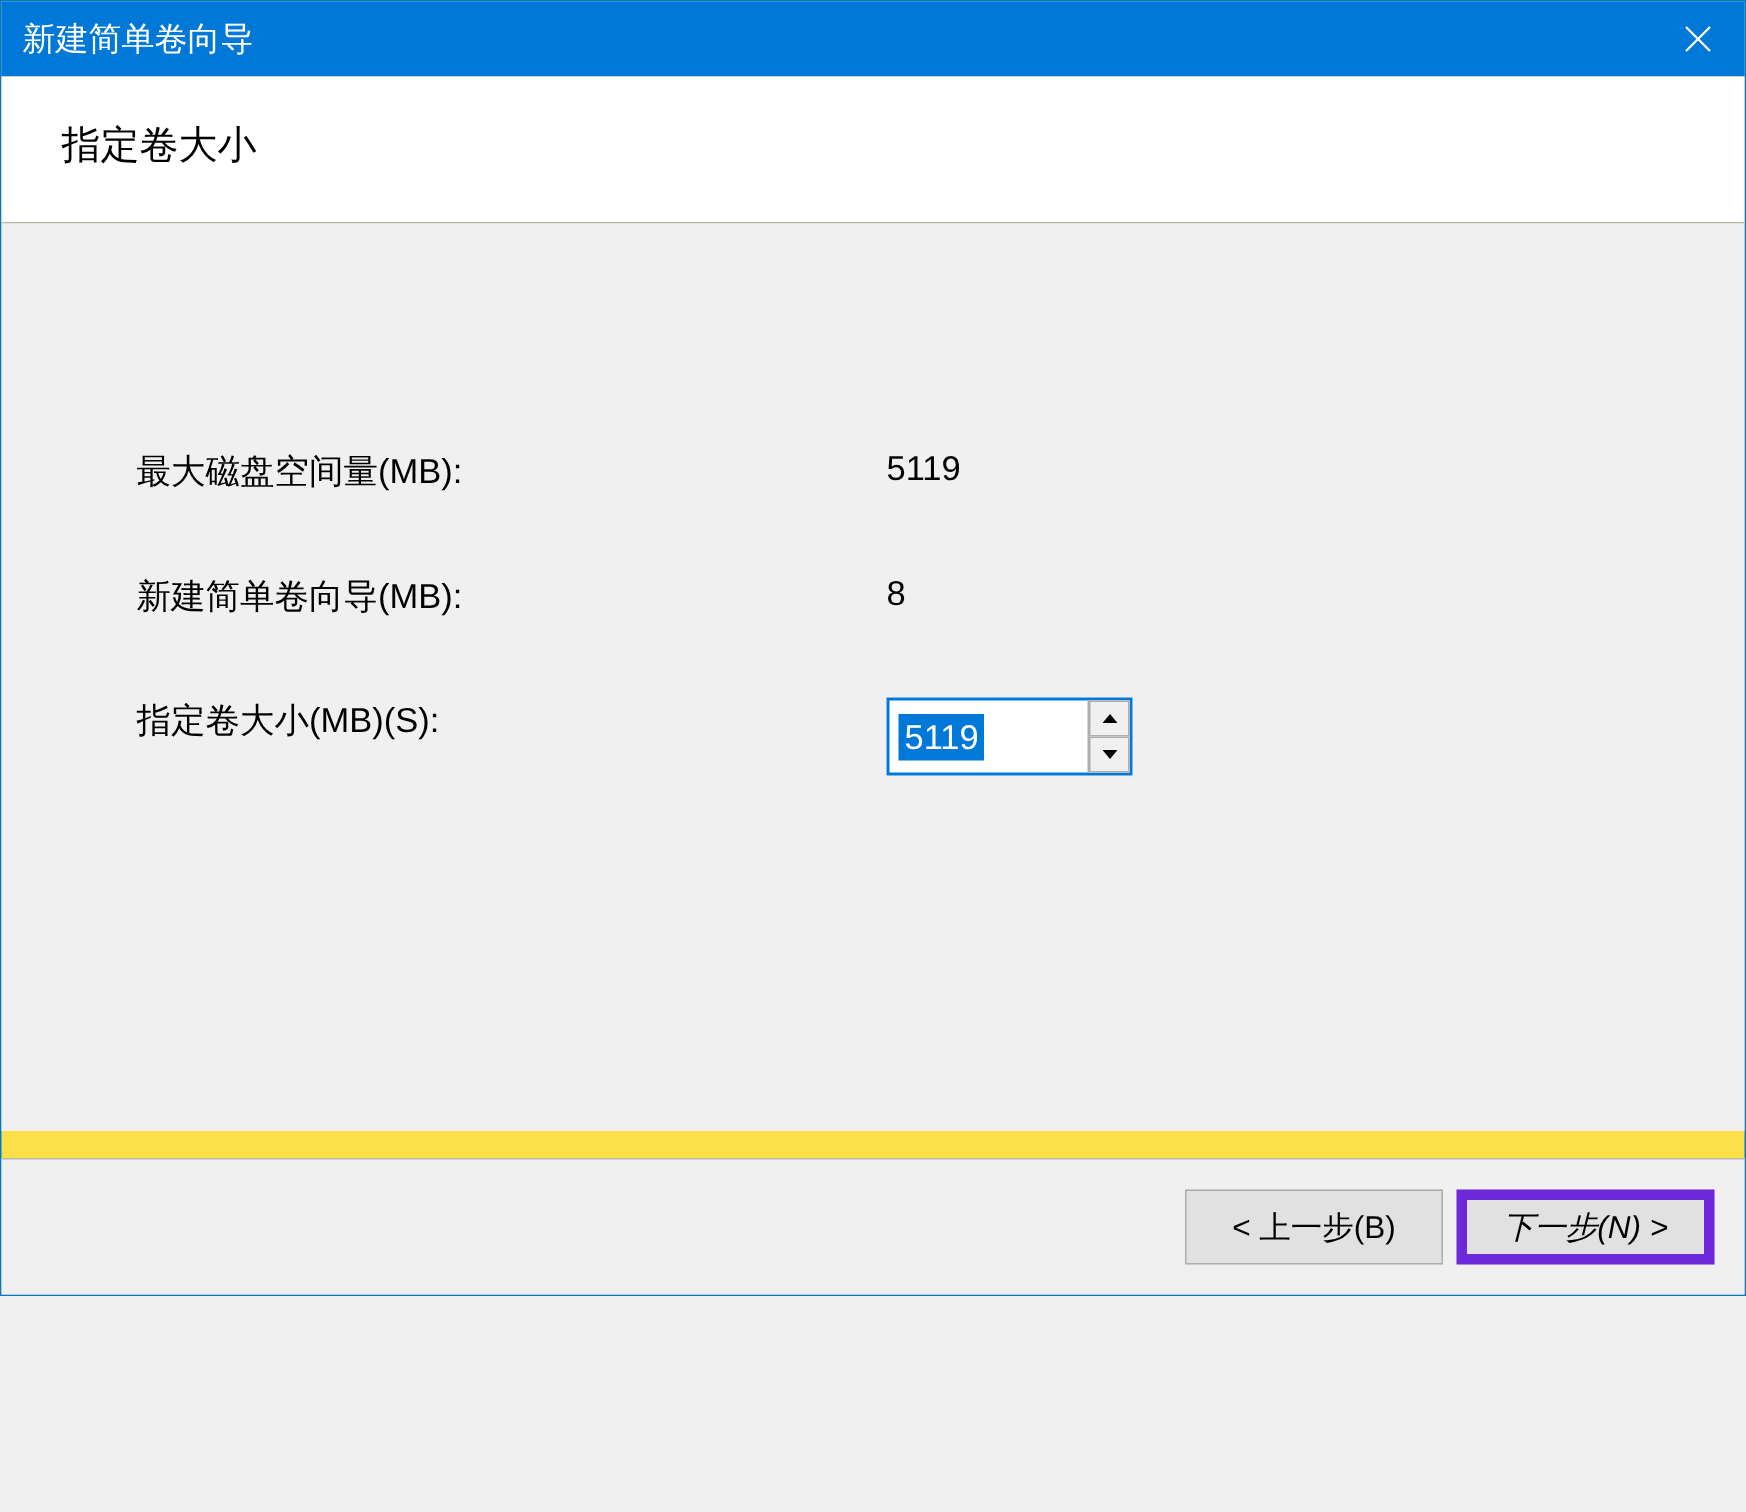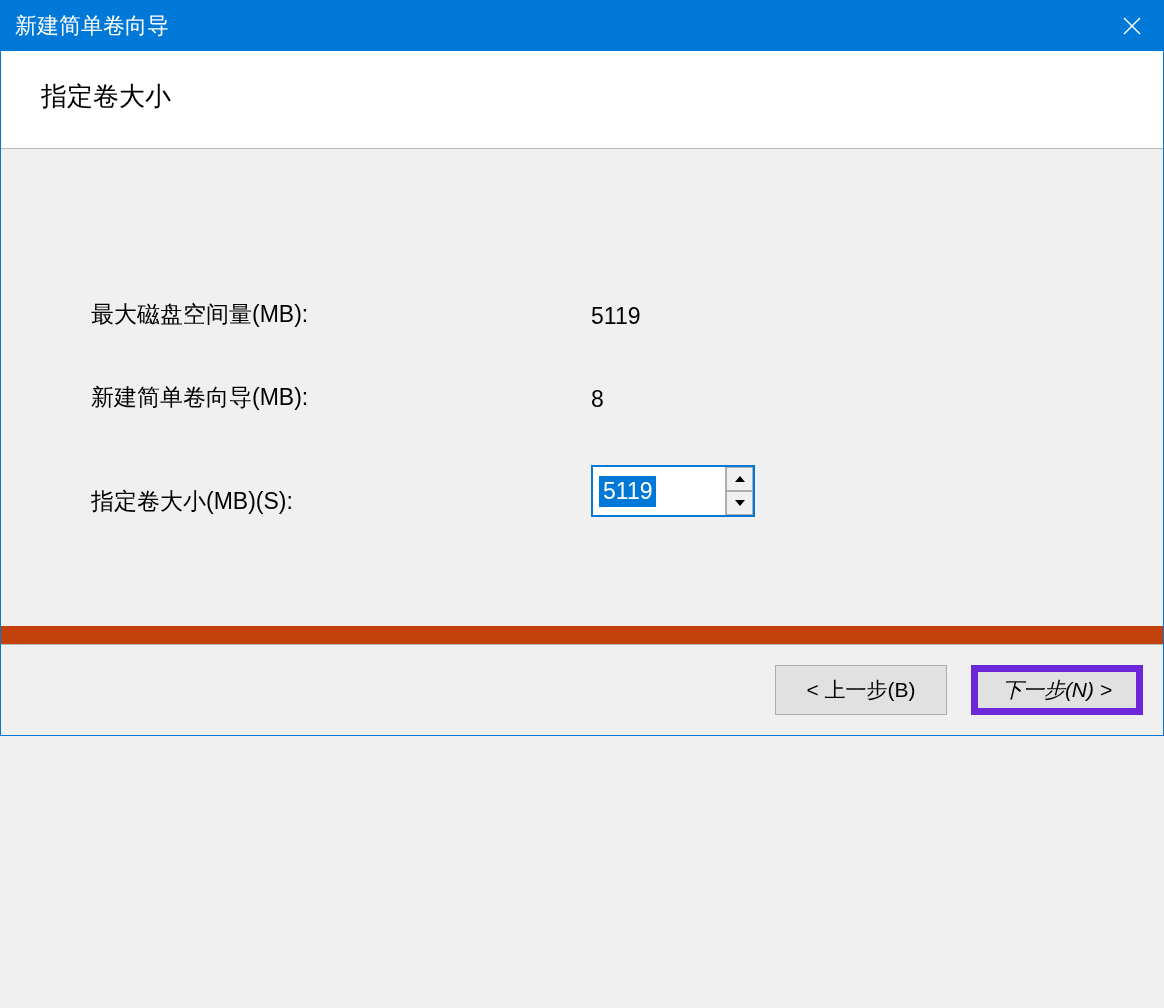--- a/index.html
+++ b/index.html
@@ -11,22 +11,22 @@
     body {
       font-family: "Microsoft YaHei", "Segoe UI", Tahoma, sans-serif;
       background: #f0f0f0;
       width: 1164px;
       height: 1008px;
       overflow: hidden;
     }
     
     .window {
       width: 1164px;
-      height: 736px;
-      background: #c2410c;
+      height: 864px;
+      background: #fde047;
       border: 1px solid #0078d7;
       display: flex;
       flex-direction: column;
     }
     
     .titlebar {
       background: #0078d7;
       height: 50px;
       display: flex;
       align-items: center;
@@ -73,21 +73,21 @@
     }
     
     .content-section {
       flex: 1;
       background: #f0f0f0;
       padding: 150px 90px 0 90px;
     }
     
     .form-row {
       display: flex;
-      align-items: flex-end;
+      align-items: flex-start;
       margin-bottom: 52px;
       font-size: 23px;
       color: #000000;
     }
     
     .form-label {
       width: 500px;
     }
     
     .form-value {
@@ -139,21 +139,21 @@
     .spinner-btn svg {
       width: 10px;
       height: 6px;
     }
     
     .footer-section {
       border-top: 1px solid #b8b8b8;
       padding: 20px 20px 20px 0;
       display: flex;
       justify-content: flex-end;
-      gap: 24px;
+      gap: 9px;
       background: #f0f0f0;
       margin-top: 18px;
     }
     
     .btn {
       min-width: 172px;
       height: 50px;
       background: #e1e1e1;
       border: 1px solid #adadad;
       font-size: 21px;

